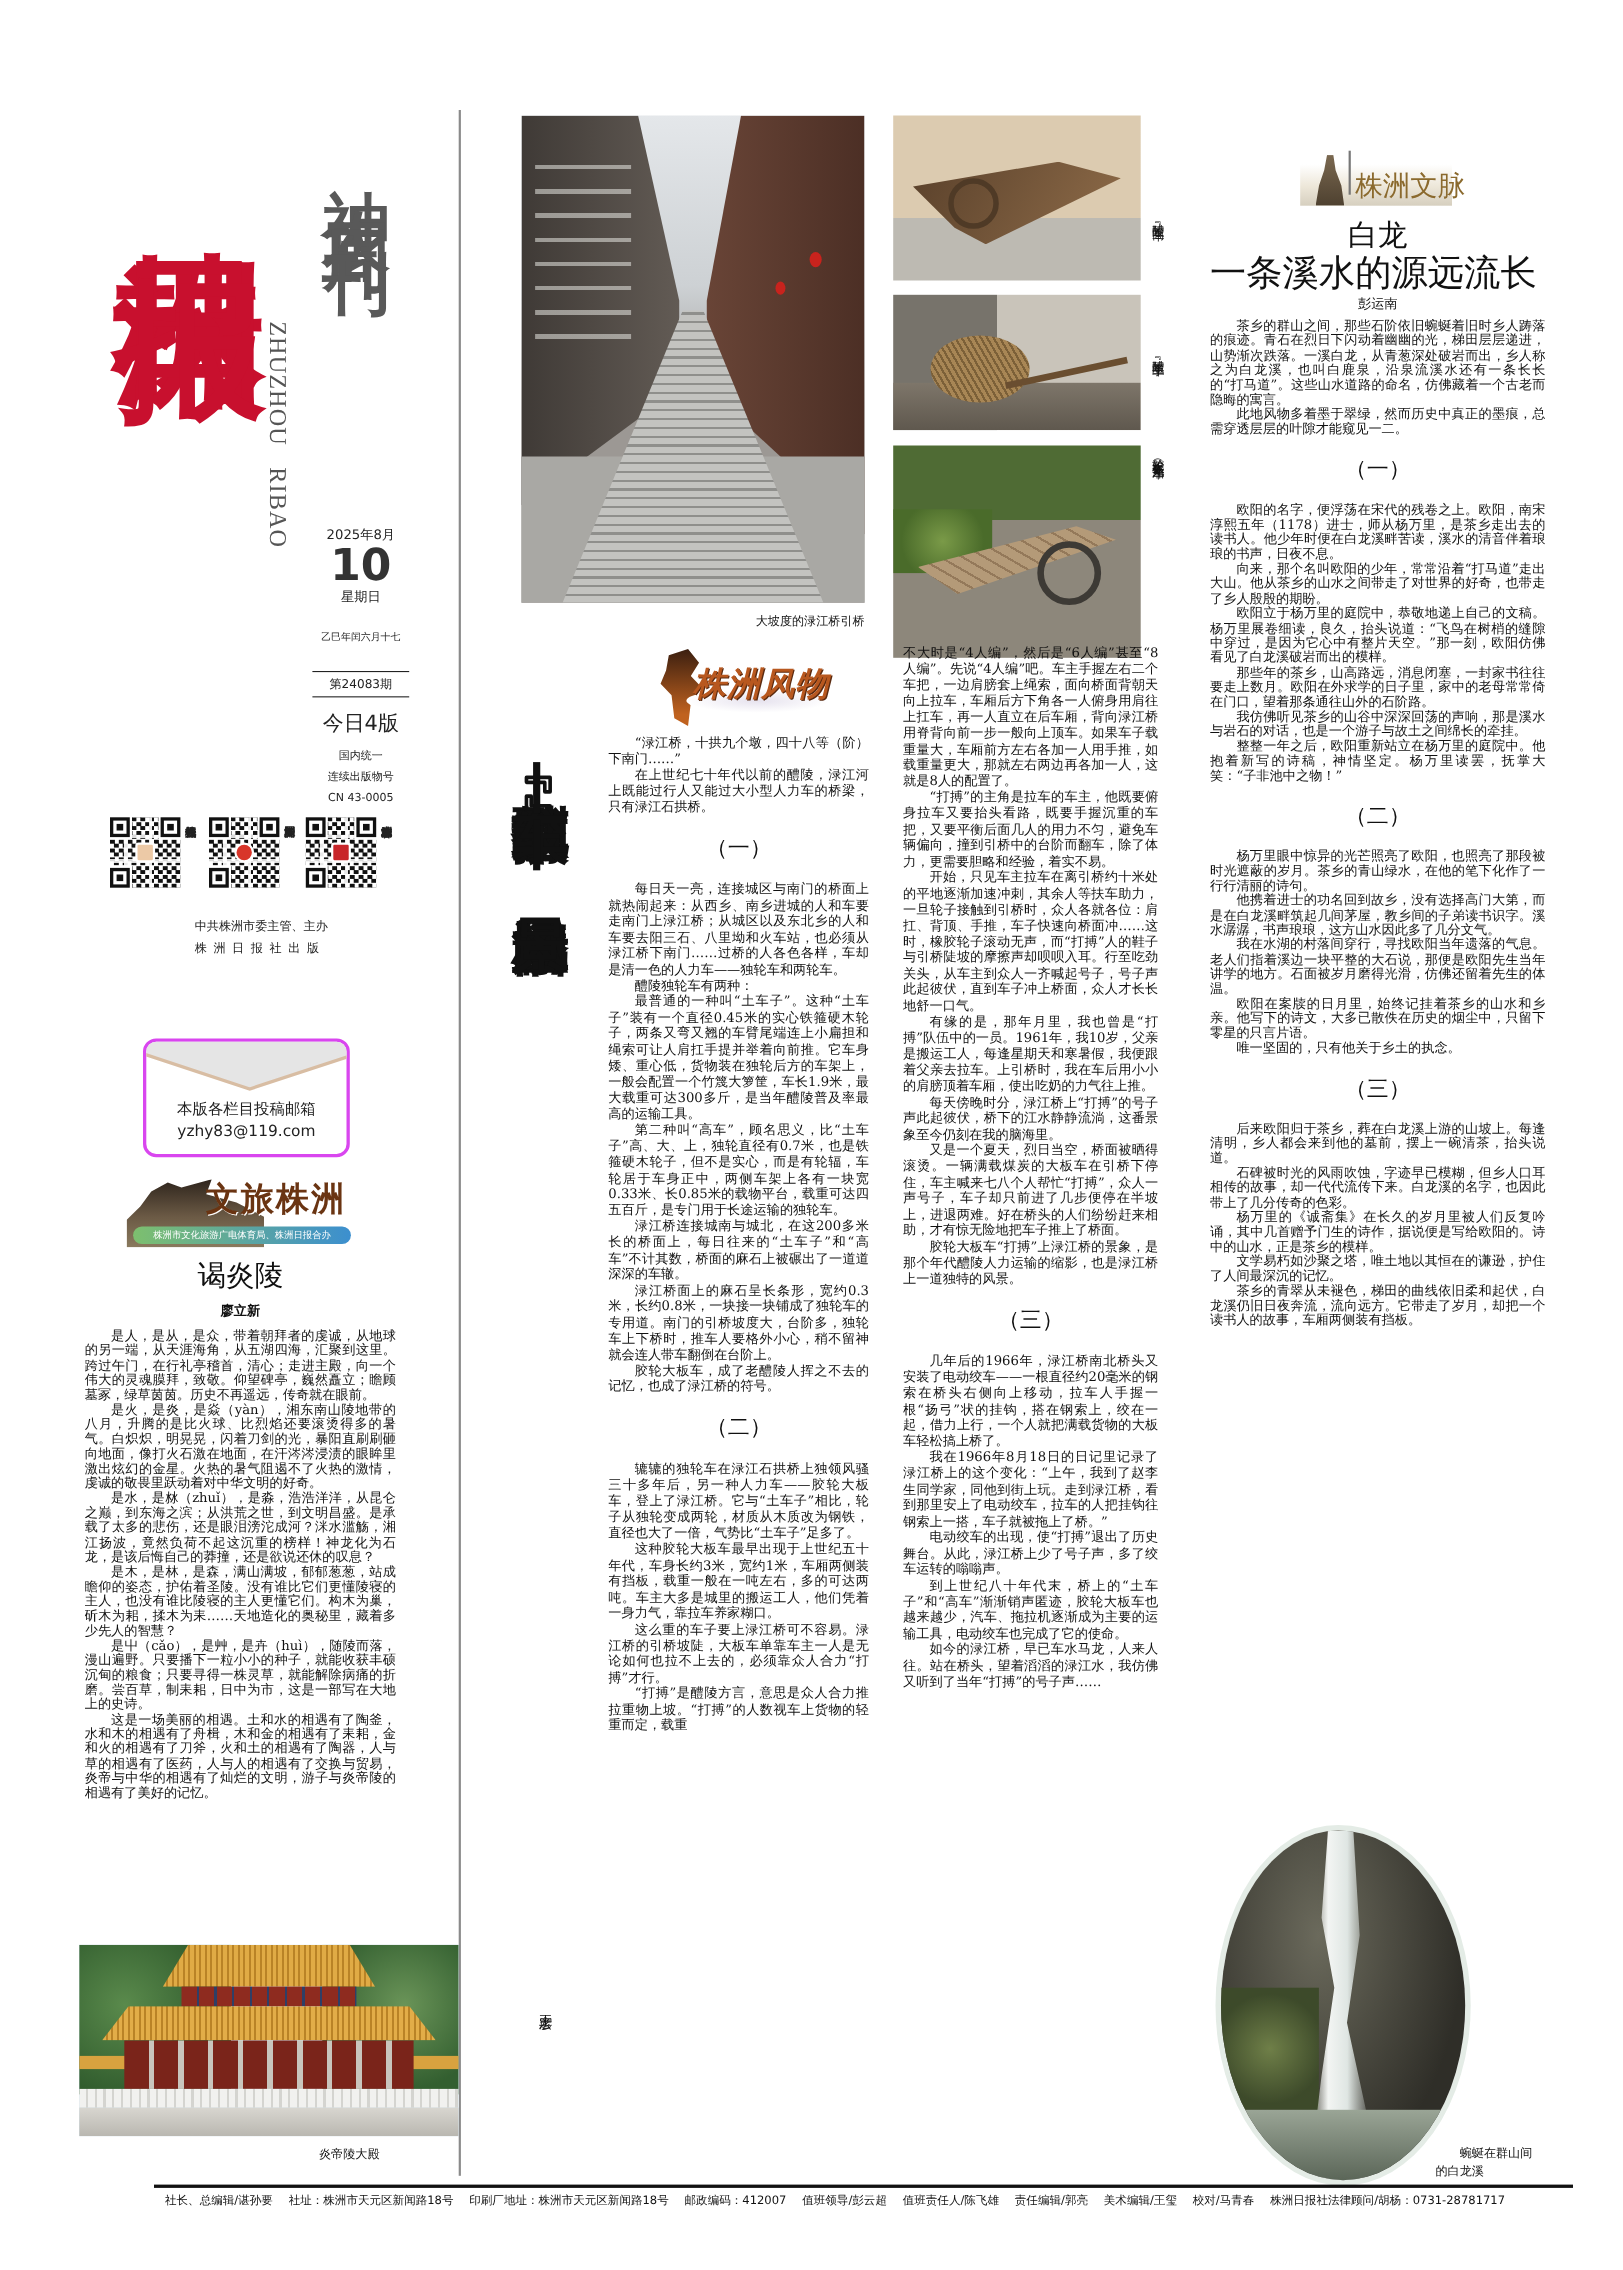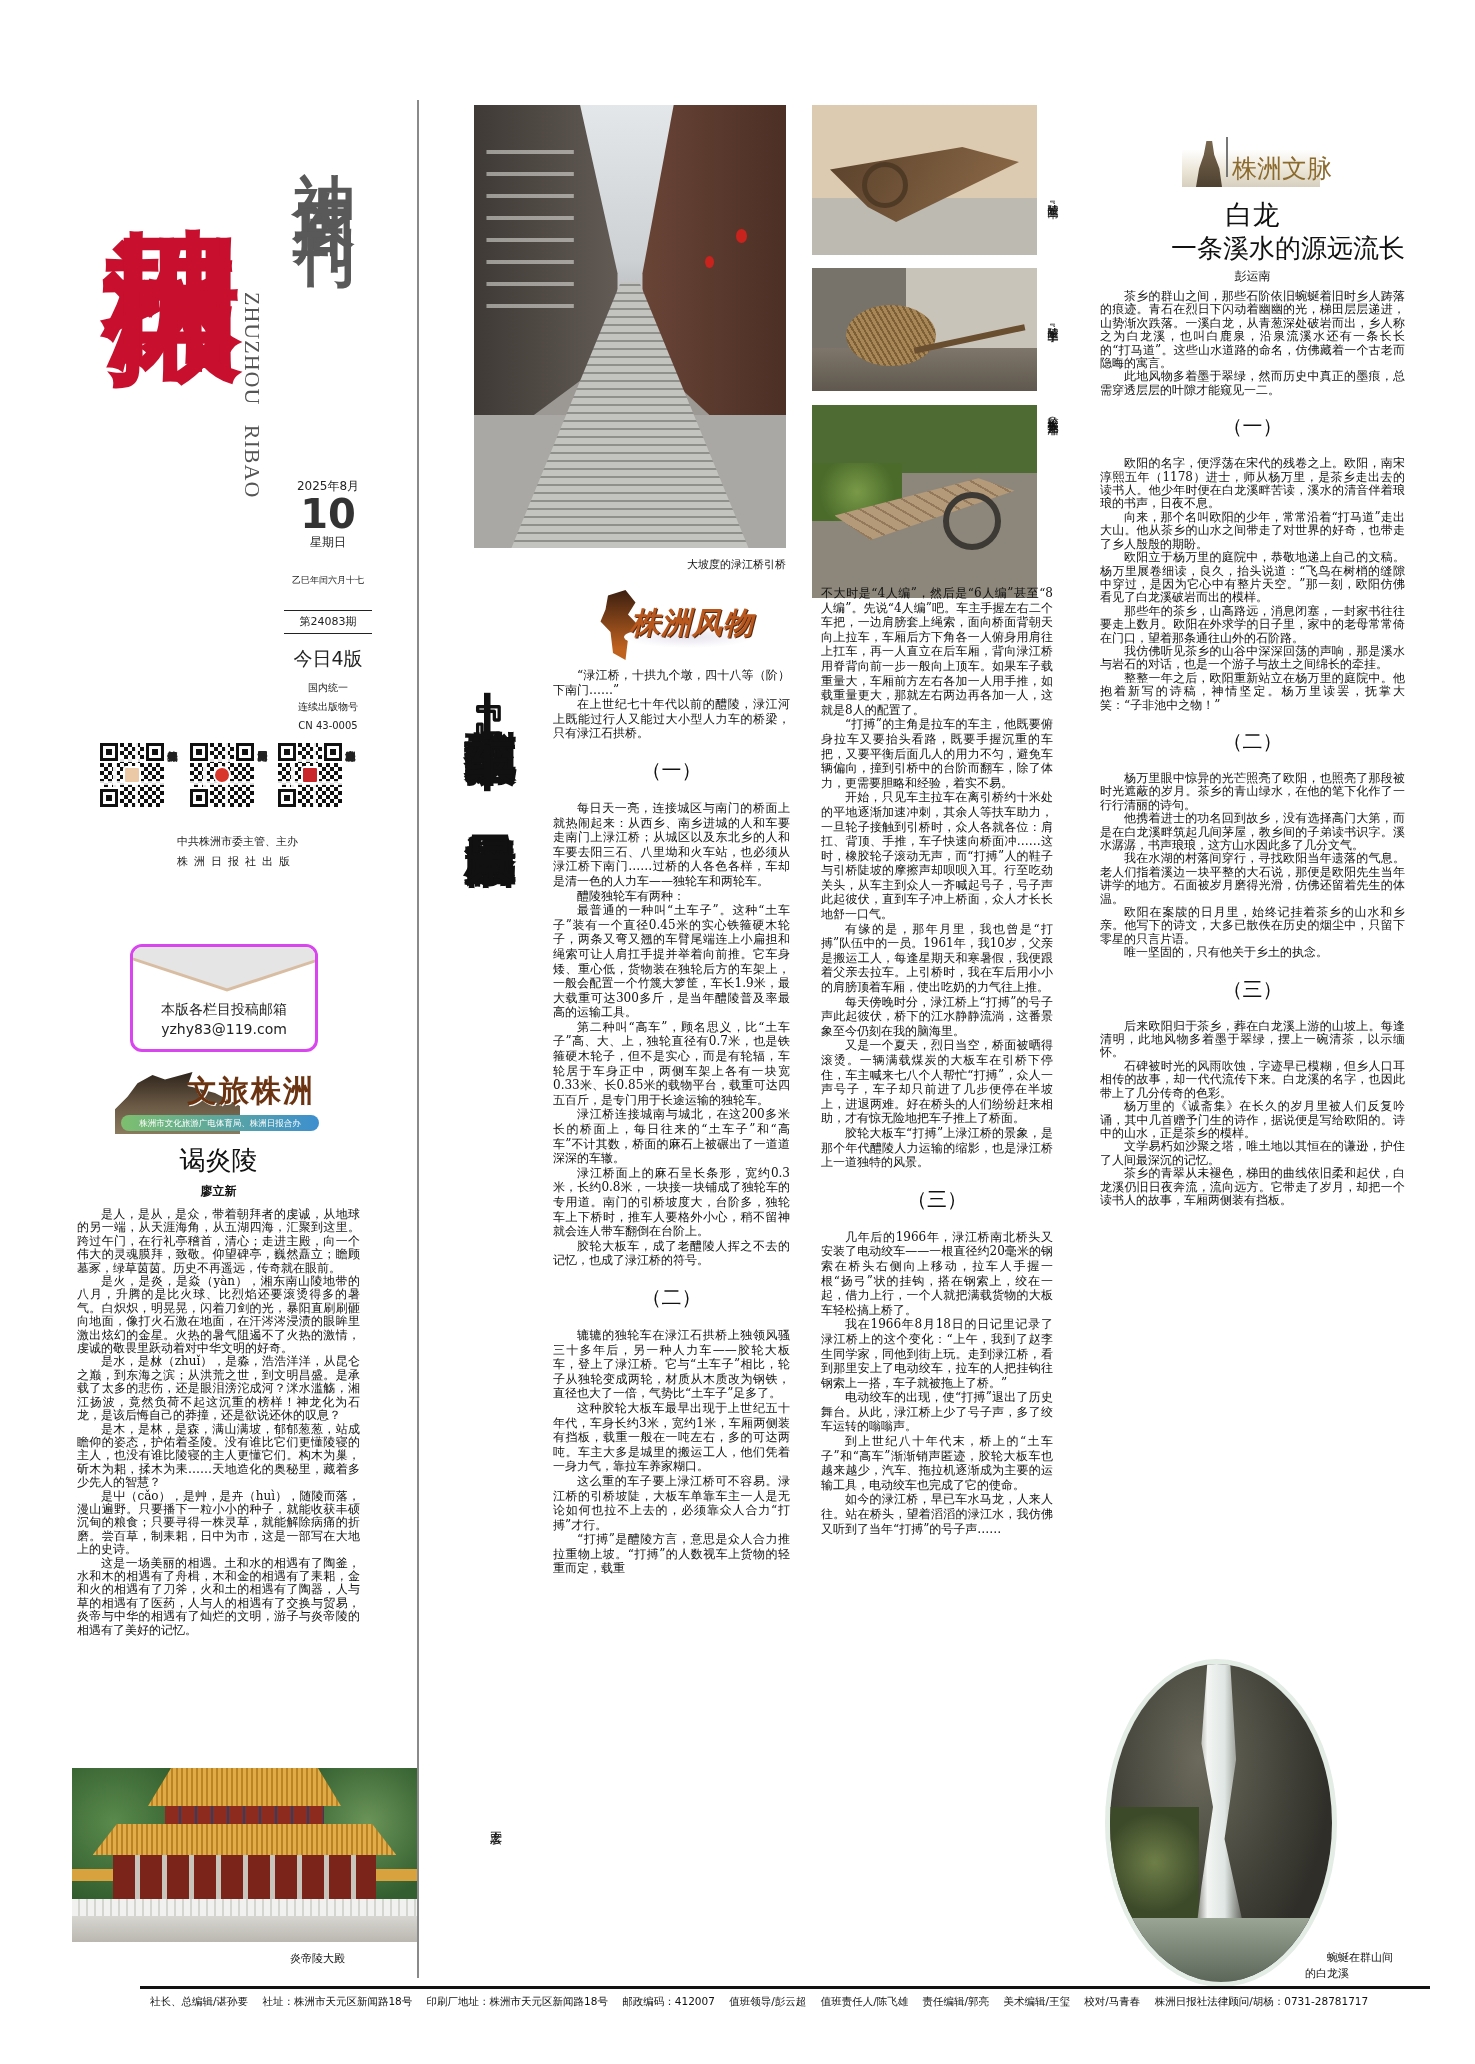--- a/index.html
+++ b/index.html
@@ -108,21 +108,21 @@
 .lj-author{left:489px;top:1822px;font-family:"DejaVu Sans",sans-serif;font-size:12px;line-height:14px}
 .colA{left:553px;top:668px;width:237px;height:1314px;overflow:hidden}
 .colB{left:821px;top:586px;width:232px;height:1396px;overflow:hidden}
 
 
 .logo-wm{left:1182px;top:137px;width:138px;height:50px;background:linear-gradient(#fff 0 25%,#ede7d9 65%,#d6cfbf)}
 .logo-wm .statue{position:absolute;left:14px;top:4px;width:26px;height:46px;background:linear-gradient(#7a6850,#4e4130);clip-path:polygon(40% 0,62% 0,70% 30%,90% 60%,100% 100%,0 100%,12% 60%,30% 30%)}
 .logo-wm .tower{position:absolute;left:44px;top:0;width:2px;height:40px;background:#777}
 .logo-wm .wm-text{position:absolute;left:50px;top:16px;font-size:25px;line-height:32px;font-weight:normal;color:#8b6a2e;white-space:nowrap}
 .bl-title{left:1100px;top:198px;width:305px;text-align:center;font-family:"DejaVu Sans",sans-serif;font-size:27px;line-height:34px}
-.bl-sub{left:1100px;top:230px;width:305px;text-align:right;font-family:"DejaVu Sans",sans-serif;font-size:26px;line-height:36px;white-space:nowrap}
+.bl-sub{left:1100px;top:230px;width:305px;text-align:left;font-family:"DejaVu Sans",sans-serif;font-size:33px;line-height:36px;white-space:nowrap}
 .bl-author{left:1100px;top:268px;width:305px;text-align:center;font-family:"DejaVu Sans",sans-serif;font-size:12px;line-height:16px}
 .bl-body{left:1100px;top:290px;width:305px;height:1370px;overflow:hidden}
 .waterfall{left:1110px;top:1664px;width:222px;height:318px;border-radius:48% 52% 50% 50%/50% 50% 50% 50%;overflow:hidden;background:radial-gradient(ellipse at 40% 30%,#6b6a5c,#2f2e28 70%);box-shadow:0 0 0 5px #e4ece6}
 .waterfall div{position:absolute}
 .wf-moss{left:0;top:45%;width:40%;height:35%;background:radial-gradient(circle,#6f7f48,#3d4a2a 70%)}
 .wf-water{left:36%;top:0;width:26%;height:100%;background:linear-gradient(90deg,transparent,#f3f5f3 30%,#dfe6e3 60%,transparent);clip-path:polygon(30% 0,70% 0,80% 30%,60% 55%,90% 80%,100% 100%,0 100%,20% 70%,40% 45%,20% 25%)}
 .wf-pool{left:0;bottom:0;width:100%;height:20%;background:linear-gradient(#9aa596,#5b6658)}
 .wf-cap{left:1305px;top:1950px;width:92px;font-size:11px;line-height:16px;text-indent:2em}
 
 
@@ -316,21 +316,21 @@
   <p>那些年的茶乡，山高路远，消息闭塞，一封家书往往要走上数月。欧阳在外求学的日子里，家中的老母常常倚在门口，望着那条通往山外的石阶路。</p>
   <p>我仿佛听见茶乡的山谷中深深回荡的声响，那是溪水与岩石的对话，也是一个游子与故土之间绵长的牵挂。</p>
   <p>整整一年之后，欧阳重新站立在杨万里的庭院中。他抱着新写的诗稿，神情坚定。杨万里读罢，抚掌大笑：“子非池中之物！”</p>
   <p class="sec">（二）</p>
   <p>杨万里眼中惊异的光芒照亮了欧阳，也照亮了那段被时光遮蔽的岁月。茶乡的青山绿水，在他的笔下化作了一行行清丽的诗句。</p>
   <p>他携着进士的功名回到故乡，没有选择高门大第，而是在白龙溪畔筑起几间茅屋，教乡间的子弟读书识字。溪水潺潺，书声琅琅，这方山水因此多了几分文气。</p>
   <p>我在水湖的村落间穿行，寻找欧阳当年遗落的气息。老人们指着溪边一块平整的大石说，那便是欧阳先生当年讲学的地方。石面被岁月磨得光滑，仿佛还留着先生的体温。</p>
   <p>欧阳在案牍的日月里，始终记挂着茶乡的山水和乡亲。他写下的诗文，大多已散佚在历史的烟尘中，只留下零星的只言片语。</p>
   <p>唯一坚固的，只有他关于乡土的执念。</p>
   <p class="sec">（三）</p>
-  <p>后来欧阳归于茶乡，葬在白龙溪上游的山坡上。每逢清明，此地风物多着墨于翠绿，摆上一碗清茶，以示缅怀。</p>
+  <p>后来欧阳归于茶乡，葬在白龙溪上游的山坡上。每逢清明，乡人都会来到他的墓前，摆上一碗清茶，抬头说道。</p>
   <p>石碑被时光的风雨吹蚀，字迹早已模糊，但乡人口耳相传的故事，却一代代流传下来。白龙溪的名字，也因此带上了几分传奇的色彩。</p>
   <p>杨万里的《诚斋集》在长久的岁月里被人们反复吟诵，其中几首赠予门生的诗作，据说便是写给欧阳的。诗中的山水，正是茶乡的模样。</p>
   <p>文学易朽如沙聚之塔，唯土地以其恒在的谦逊，护住了人间最深沉的记忆。</p>
   <p>茶乡的青翠从未褪色，梯田的曲线依旧柔和起伏，白龙溪仍旧日夜奔流，流向远方。它带走了岁月，却把一个读书人的故事，车厢两侧装有挡板。</p>
 </div>
 
 <div class="abs waterfall">
   <div class="wf-moss"></div>
   <div class="wf-water"></div>
   <div class="wf-pool"></div>

